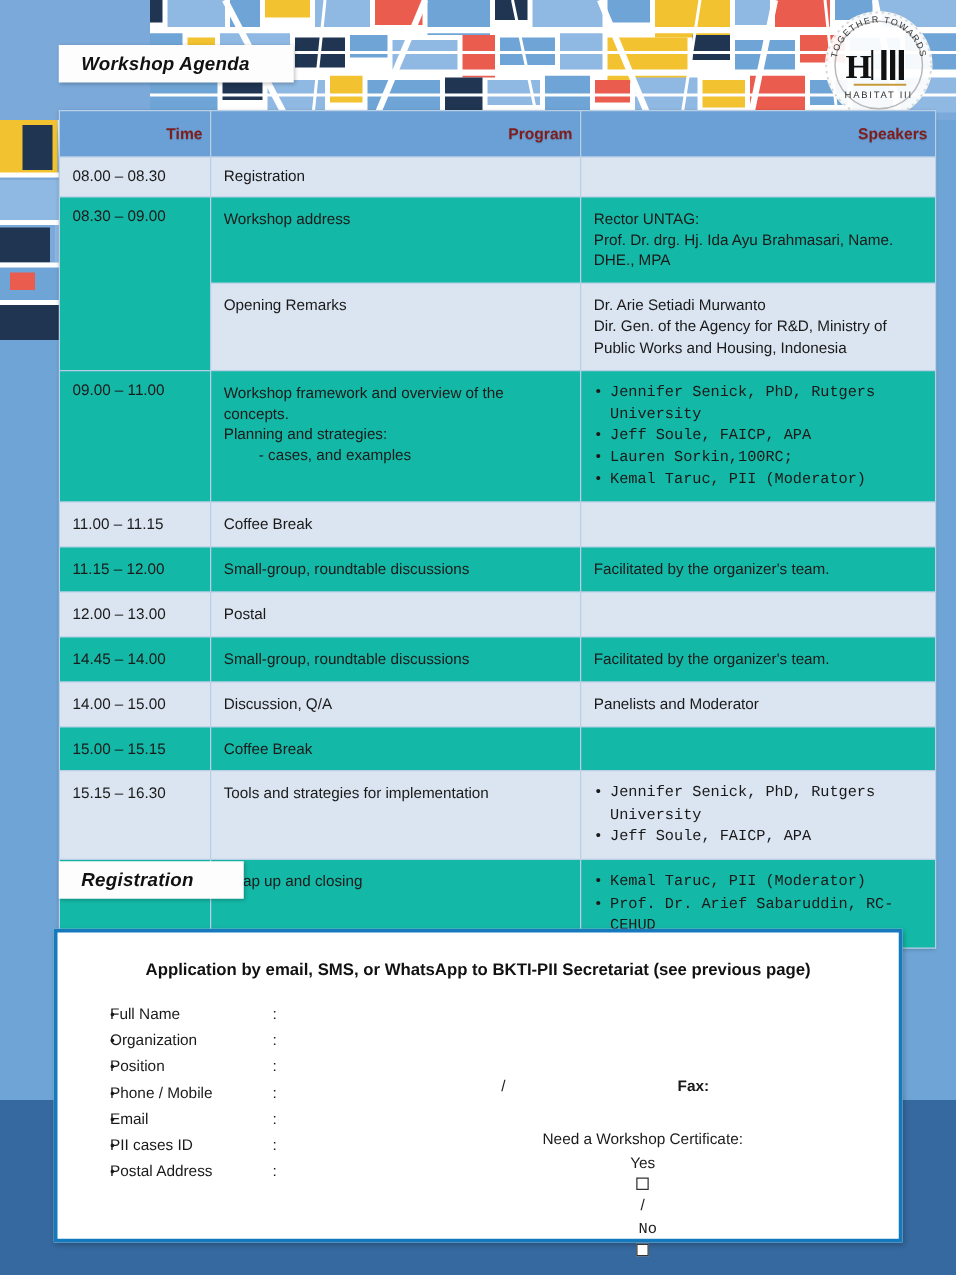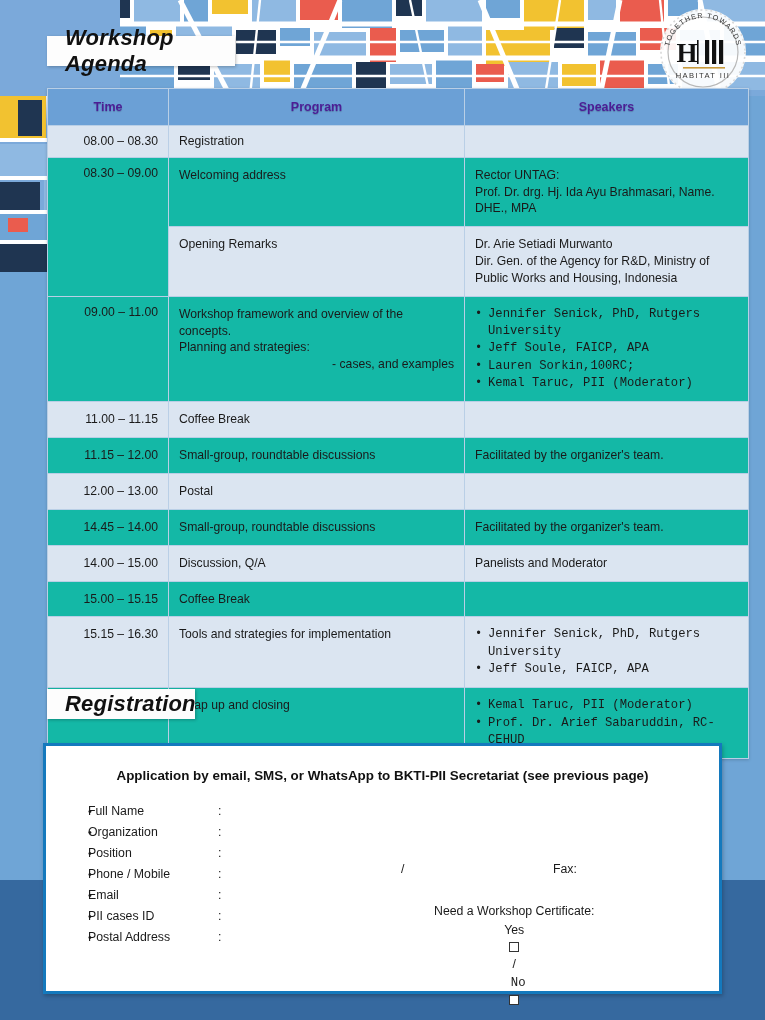--- a/index.html
+++ b/index.html
@@ -42,21 +42,21 @@
   .ribbon {
     position: absolute;
     background: #fdfdfd;
     box-shadow: 1px 1px 3px rgba(0,0,0,0.25);
     display: flex; align-items: center;
     padding-left: 18px;
   }
   .ribbon span {
     font-style: italic;
     font-weight: bold;
-    font-size: 22px;
+    font-size: 15px;
     color: #111;
     letter-spacing: 0.2px;
   }
   #ribbon-agenda { left: 47px; top: 36px; width: 188px; height: 30px; }
   #ribbon-registration { left: 47px; top: 689px; width: 148px; height: 30px; }
 
   
   #habitat-logo {
     position: absolute; right: 16px; top: 6px;
     width: 92px; height: 92px;
@@ -71,54 +71,54 @@
     background: #b9cfe6;
     table-layout: fixed;
     box-shadow: 0 1px 3px rgba(0,0,0,0.18);
   }
   #agenda-table col.c-time    { width: 120px; }
   #agenda-table col.c-program { width: 295px; }
   #agenda-table col.c-speaker { width: 283px; }
 
   #agenda-table thead th {
     background: #6ba0d6;
-    color: #4c1d95;
+    color: #7f1d1d;
     font-size: 12.5px;
     font-weight: bold;
     padding: 11px 6px;
-    text-align: center;
+    text-align: right;
     text-shadow: 0 1px 1px rgba(0,0,0,0.20);
     border: none;
   }
   #agenda-table td {
     font-size: 12.2px;
     color: #1a1a1a;
     padding: 7px 10px;
     vertical-align: top;
     line-height: 1.38;
   }
   #agenda-table tr.shade td { background: #dbe5f1; }
   #agenda-table tr.light td { background: #14b8a6; }
   #agenda-table td.time {
-    text-align: right;
+    text-align: left;
     white-space: nowrap;
   }
   #agenda-table td.tall { padding-top: 9px; padding-bottom: 9px; }
   .bullets { list-style: none; font-family: Liberation Mono, monospace; }
   .bullets li {
     position: relative;
     padding-left: 13px;
     line-height: 1.42;
   }
   .bullets li:before {
     content: "\2022";
     position: absolute; left: 0; top: 0;
     font-size: 12px;
   }
-  .indent { display:block; padding-left: 28px; text-align: right; }
+  .indent { display:block; padding-left: 28px; }
   .lines span { display:block; }
 
   
   #registration-card {
     position: absolute; left: 43px; top: 743px;
     width: 679px; height: 251px;
     background: #ffffff;
     border: 3px solid #1479bd;
     box-shadow: 1px 2px 4px rgba(0,0,0,0.25);
     padding: 16px 20px 10px 20px;
@@ -138,21 +138,21 @@
     font-size: 12.3px;
     color: #1a1a1a;
   }
   .form-row .bullet {
     width: 18px; padding-left: 22px;
     font-size: 11px;
   }
   .form-row .flabel { width: 130px; }
   .form-row .colon  { width: 16px; }
   .form-row .slash  { position: absolute; left: 335px; }
-  .form-row .fax    { position: absolute; left: 487px; }
+  .form-row .fax    { position: absolute; left: 476px; font-weight: bold; }
   .form-row .certwrap {
     position: absolute; left: 368px;
     display: flex; align-items: center; gap: 5px;
     white-space: nowrap;
     flex-direction: column;
   }
   .checkbox {
     display: inline-block;
     width: 10px; height: 10px;
     border: 1.2px solid #333;
@@ -321,21 +321,21 @@
     <tbody>
 
       <tr class="shade">
         <td class="time">08.00 – 08.30</td>
         <td>Registration</td>
         <td></td>
       </tr>
 
       <tr class="light">
         <td class="time" rowspan="2">08.30 – 09.00</td>
-        <td class="tall">Welcoming address</td>
+        <td class="tall">Workshop address</td>
         <td class="tall lines">
           <span>Rector UNTAG:</span>
           <span>Prof. Dr. drg. Hj. Ida Ayu Brahmasari, Name. DHE., MPA</span>
         </td>
       </tr>
 
       <tr class="shade">
         <td class="tall">Opening Remarks</td>
         <td class="tall lines">
           <span>Dr. Arie Setiadi Murwanto</span>

